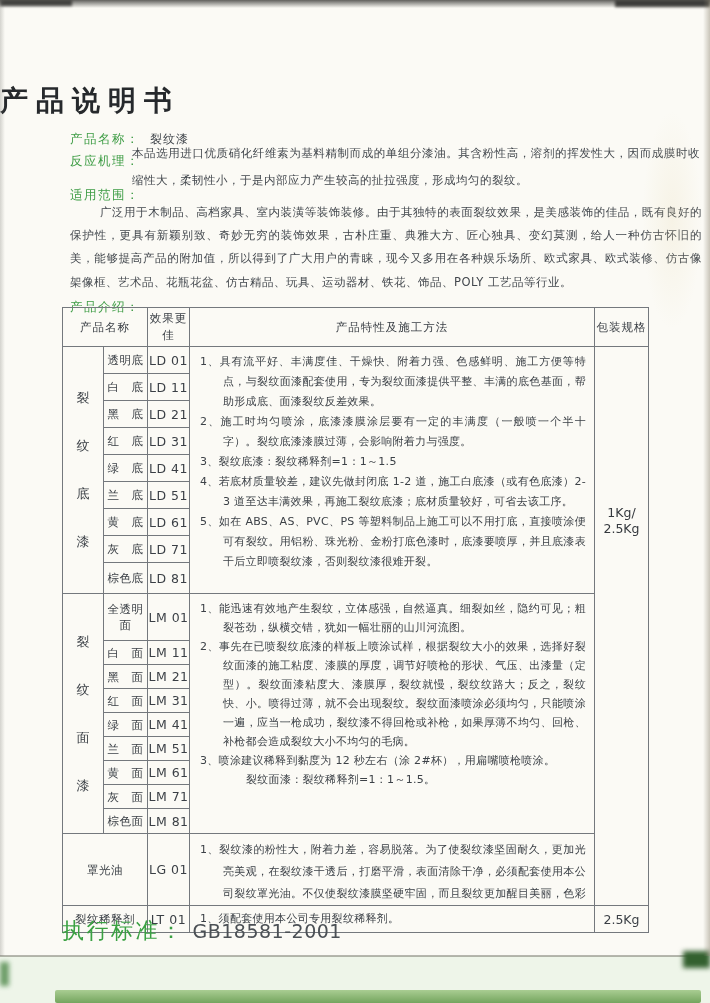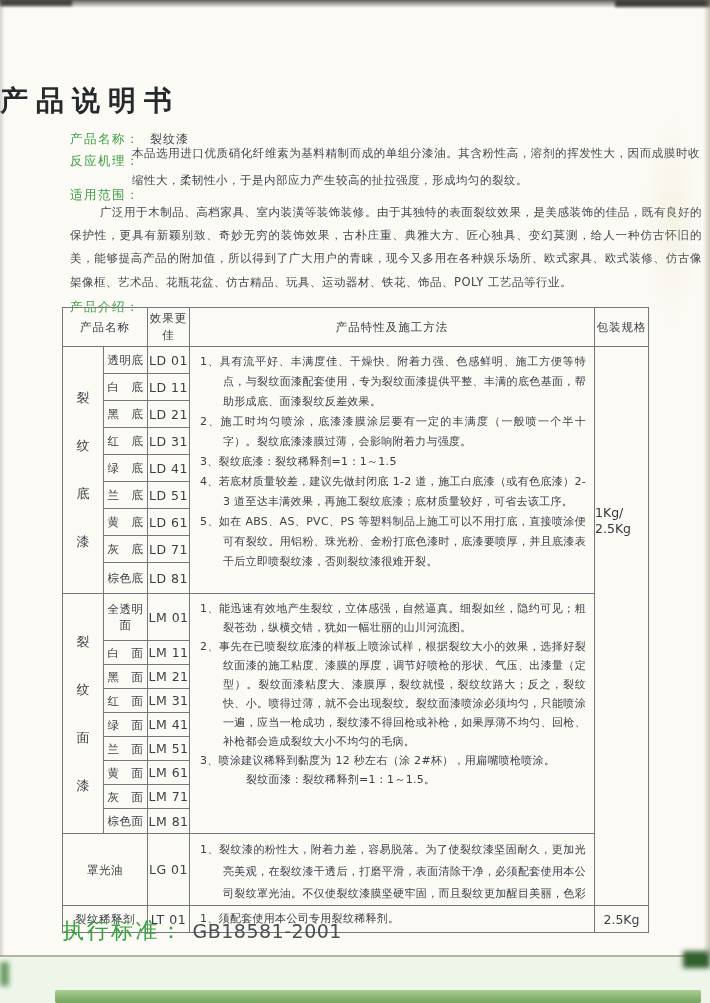--- a/index.html
+++ b/index.html
@@ -56,21 +56,21 @@
   .dcell{vertical-align:top;}
   .dwrap{overflow:hidden;padding:5px 8px 0 10px;}
   .dwrap.g1{height:226px;} .dwrap.g2{height:219px;} .dwrap.lg{height:63px;line-height:16.5px;}
   .ditem{margin:0;font-size:11px;line-height:20px;letter-spacing:.3px;
     padding-left:23px;text-indent:-23px;color:#3c4147;text-align:justify;}
   .g2 .ditem{line-height:19px;}
   .lg .ditem{line-height:22px;}
   .ditem.sub{padding-left:46px;text-indent:0;}
   .lt-cell{vertical-align:middle;}
   .lt-cell .ditem{padding-left:10px;text-indent:0;line-height:14px;}
-  .scell{vertical-align:top;text-align:left;}
+  .scell{vertical-align:top;text-align:center;}
   .spec-main{margin-top:158px;font-size:12.5px;line-height:16px;color:#34383d;}
   .spec-sm{font-size:12.5px;text-align:center;vertical-align:middle;color:#34383d;}
   
   .footer-line{position:absolute;left:62px;top:916px;}
   .footer-label{color:var(--footer_green,#3aa142);font-size:22px;letter-spacing:2.5px;}
   .footer-value{color:#4b5055;font-size:19px;letter-spacing:.5px;margin-left:8px;}
 </style>
 </head>
 <body>
 

